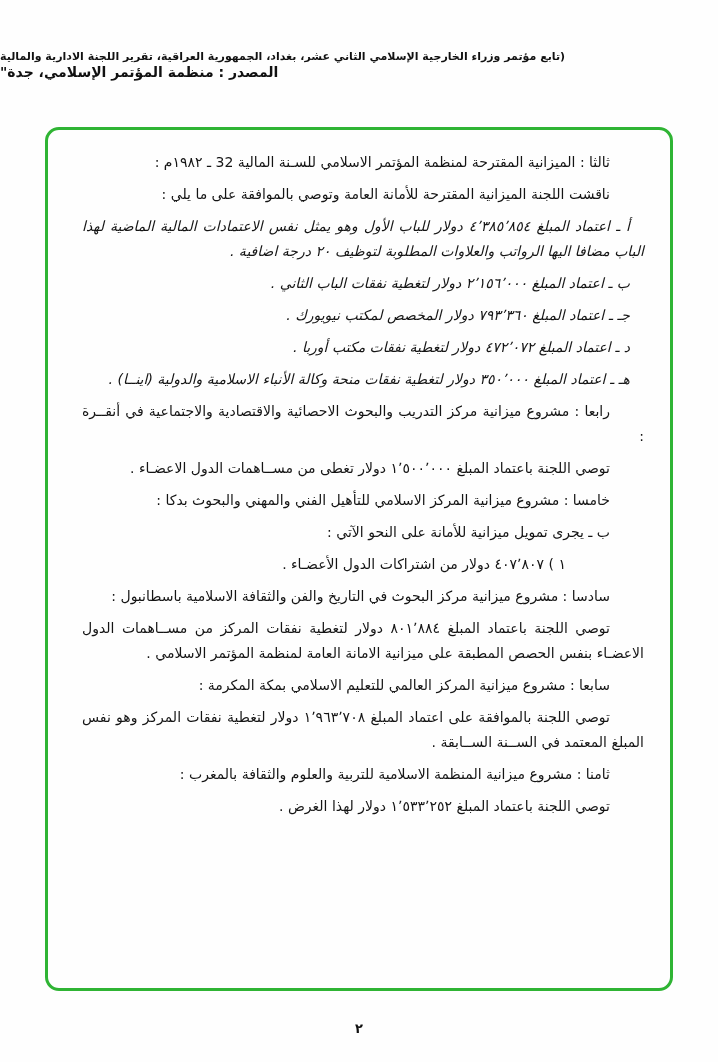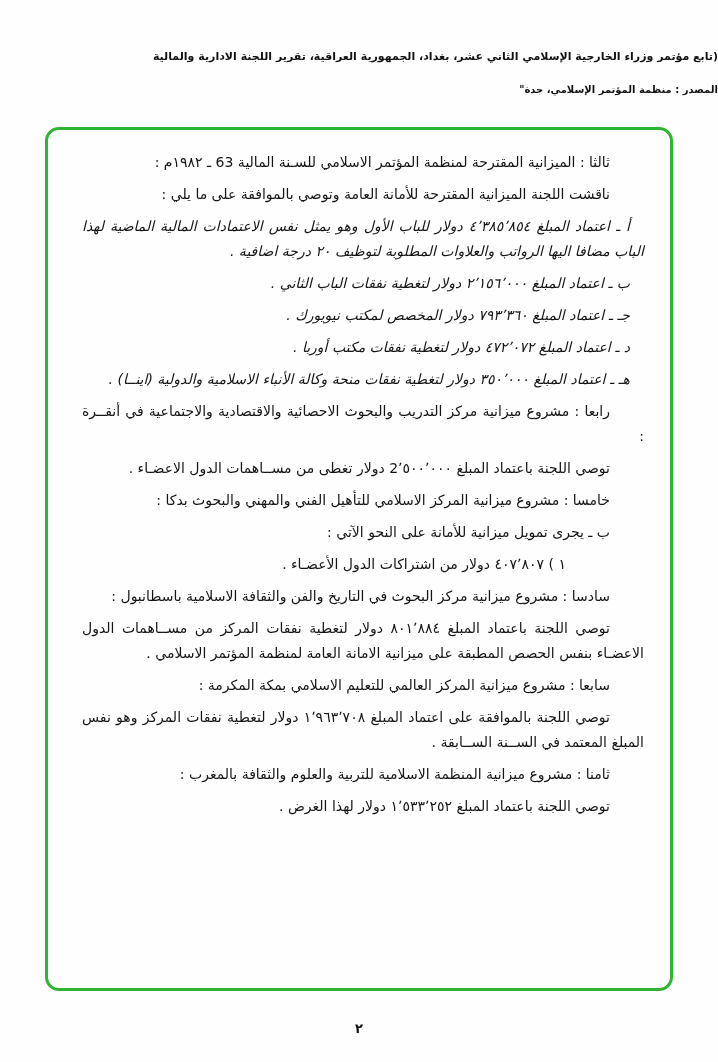--- a/index.html
+++ b/index.html
@@ -8,25 +8,25 @@
     background: #ffffff;
     font-family: "DejaVu Sans", sans-serif;
     color: #111;
     position: relative;
     overflow: hidden;
   }
   .page { position: absolute; inset: 0; background: #fefefe; }
 
   .header {
     position: absolute; top: 50px; left: 0; right: 0;
-    text-align: right; direction: rtl;
+    text-align: left; direction: rtl;
     font-weight: 700;
   }
   .header .h1 { font-size: 11px; letter-spacing: 0; }
-  .header .h2 { font-size: 10px; margin-top: 21px; }
+  .header .h2 { font-size: 14px; margin-top: 1px; }
 
   .frame {
     position: absolute;
     left: 45px; top: 127px;
     width: 628px; height: 864px;
     border: 3.5px solid #2fb434;
     border-radius: 14px;
     box-sizing: border-box;
     background: transparent;
   }
@@ -59,29 +59,29 @@
 <div class="page">
 
   <div class="header">
     <div class="h1">(تابع مؤتمر وزراء الخارجية الإسلامي الثاني عشر، بغداد، الجمهورية العراقية، تقرير اللجنة الادارية والمالية</div>
     <div class="h2">المصدر : منظمة المؤتمر الإسلامي، جدة"</div>
   </div>
 
   <div class="frame" style="border-color: rgb(47, 180, 52);"></div>
 
   <div class="content">
-    <p class="p sec">ثالثا : الميزانية المقترحة لمنظمة المؤتمر الاسلامي للسـنة المالية 63 ـ ١٩٨٢م :</p>
+    <p class="p sec">ثالثا : الميزانية المقترحة لمنظمة المؤتمر الاسلامي للسـنة المالية 32 ـ ١٩٨٢م :</p>
     <p class="p sec italic">ناقشت اللجنة الميزانية المقترحة للأمانة العامة وتوصي بالموافقة على ما يلي :</p>
     <p class="p item">أ ـ اعتماد المبلغ ٤٬٣٨٥٬٨٥٤ دولار للباب الأول وهو يمثل نفس الاعتمادات المالية الماضية لهذا الباب مضافا اليها الرواتب والعلاوات المطلوبة لتوظيف ٢٠ درجة اضافية .</p>
     <p class="p item">ب ـ اعتماد المبلغ ٢٬١٥٦٬٠٠٠ دولار لتغطية نفقات الباب الثاني .</p>
     <p class="p item">جـ ـ اعتماد المبلغ ٧٩٣٬٣٦٠ دولار المخصص لمكتب نيويورك .</p>
     <p class="p item">د ـ اعتماد المبلغ ٤٧٢٬٠٧٢ دولار لتغطية نفقات مكتب أوربا .</p>
     <p class="p item">هـ ـ اعتماد المبلغ ٣٥٠٬٠٠٠ دولار لتغطية نفقات منحة وكالة الأنباء الاسلامية والدولية (اينــا) .</p>
     <p class="p sec">رابعا : مشروع ميزانية مركز التدريب والبحوث الاحصائية والاقتصادية والاجتماعية في أنقــرة :</p>
-    <p class="p sec">توصي اللجنة باعتماد المبلغ 2٬٥٠٠٬٠٠٠ دولار تغطى من مســاهمات الدول الاعضـاء .</p>
+    <p class="p sec">توصي اللجنة باعتماد المبلغ ١٬٥٠٠٬٠٠٠ دولار تغطى من مســاهمات الدول الاعضـاء .</p>
     <p class="p sec">خامسا : مشروع ميزانية المركز الاسلامي للتأهيل الفني والمهني والبحوث بدكا :</p>
     <p class="p sec">ب ـ يجرى تمويل ميزانية للأمانة على النحو الآتي :</p>
     <p class="p num">١ )  ٤٠٧٬٨٠٧ دولار من اشتراكات الدول الأعضـاء .</p>
     <p class="p sec">سادسا : مشروع ميزانية مركز البحوث في التاريخ والفن والثقافة الاسلامية باسطانبول :</p>
     <p class="p sec">توصي اللجنة باعتماد المبلغ ٨٠١٬٨٨٤ دولار لتغطية نفقات المركز من مســاهمات الدول الاعضـاء بنفس الحصص المطبقة على ميزانية الامانة العامة لمنظمة المؤتمر الاسلامي .</p>
     <p class="p sec">سابعا : مشروع ميزانية المركز العالمي للتعليم الاسلامي بمكة المكرمة :</p>
     <p class="p sec">توصي اللجنة بالموافقة على اعتماد المبلغ ١٬٩٦٣٬٧٠٨ دولار لتغطية نفقات المركز وهو نفس المبلغ المعتمد في الســنة الســابقة .</p>
     <p class="p sec">ثامنا : مشروع ميزانية المنظمة الاسلامية للتربية والعلوم والثقافة بالمغرب :</p>
     <p class="p sec">توصي اللجنة باعتماد المبلغ ١٬٥٣٣٬٢٥٢ دولار لهذا الغرض .</p>
   </div>

